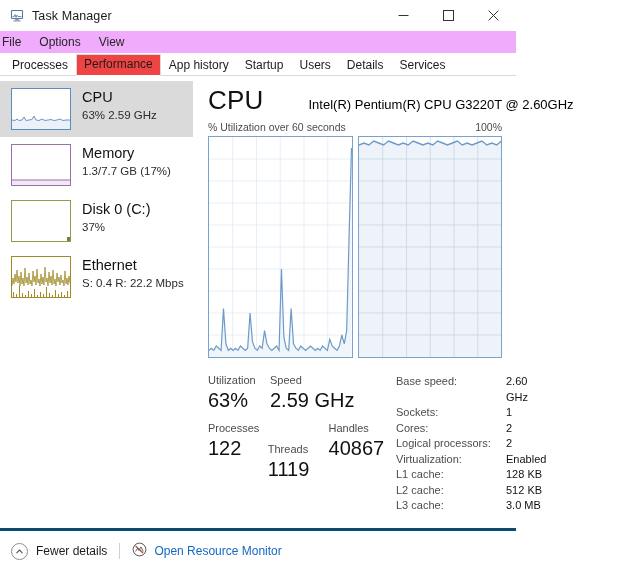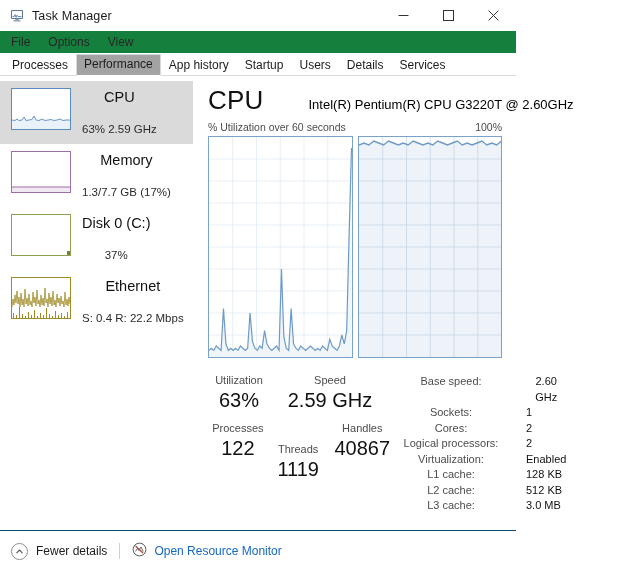--- a/index.html
+++ b/index.html
@@ -16,21 +16,20 @@
     position: relative;
   }
   .window {
     width: 516px;
     height: 571px;
     background: #ffffff;
     display: flex;
     flex-direction: column;
     position: relative;
     box-sizing: border-box;
-    text-align: center;
   }
 
   
   .titlebar {
     height: 31px;
     min-height: 31px;
     display: flex;
     align-items: center;
     background: #ffffff;
     position: relative;
@@ -69,23 +68,22 @@
     padding: 0;
   }
   .win-btn svg { display: block; }
 
   
   .menubar {
     height: 22px;
     min-height: 22px;
     display: flex;
     align-items: center;
-    padding-left: 9px;
     gap: 14px;
-    background: #15803d;
+    background: #f0abfc;
   }
   .menu-item {
     font-size: 12px;
     color: #262626;
     padding: 1px 2px;
   }
 
   
   .tabstrip {
     height: 22px;
@@ -102,21 +100,21 @@
     color: #1c1c1c;
     padding: 2px 7px 3px 7px;
     border: 1px solid transparent;
     border-bottom: none;
     background: transparent;
     line-height: 15px;
     position: relative;
     top: 1px;
   }
   .tab.active {
-    background: #a3a3a3;
+    background: #ef4444;
     border-color: #d9d9d9;
     border-bottom: 1px solid #ffffff;
     z-index: 2;
   }
 
   
   .content {
     flex: 1;
     display: flex;
     min-height: 0;
@@ -160,21 +158,21 @@
   }
   .side-title {
     font-size: 14.5px;
     color: #111111;
     line-height: 17px;
   }
   .side-sub {
     font-size: 11.5px;
     color: #2b2b2b;
     line-height: 15px;
-    margin-top: 16px;
+    margin-top: 2px;
   }
 
   
   .main {
     flex: 1;
     padding: 9px 14px 0 15px;
     box-sizing: border-box;
     min-width: 0;
     position: relative;
   }
@@ -251,42 +249,41 @@
     line-height: 24px;
     margin-top: 1px;
   }
   .stats-right {
     flex: 1;
     padding-top: 1px;
   }
   .spec-row {
     display: flex;
     line-height: 15.5px;
-    gap: 20px;
   }
   .spec-label {
     width: 110px;
     min-width: 110px;
     font-size: 11px;
     color: #4c4c4c;
   }
   .spec-value {
     font-size: 11px;
     color: #111111;
   }
 
   
   .footer {
     height: 40px;
     min-height: 40px;
     display: flex;
     align-items: center;
     padding-left: 11px;
     gap: 0px;
-    border-top: 1px solid #0c4a6e;
+    border-top: 3px solid #0c4a6e;
     background: #ffffff;
   }
   .fewer-details {
     display: flex;
     align-items: center;
     gap: 8px;
   }
   .chevron-circle {
     width: 17px;
     height: 17px;

